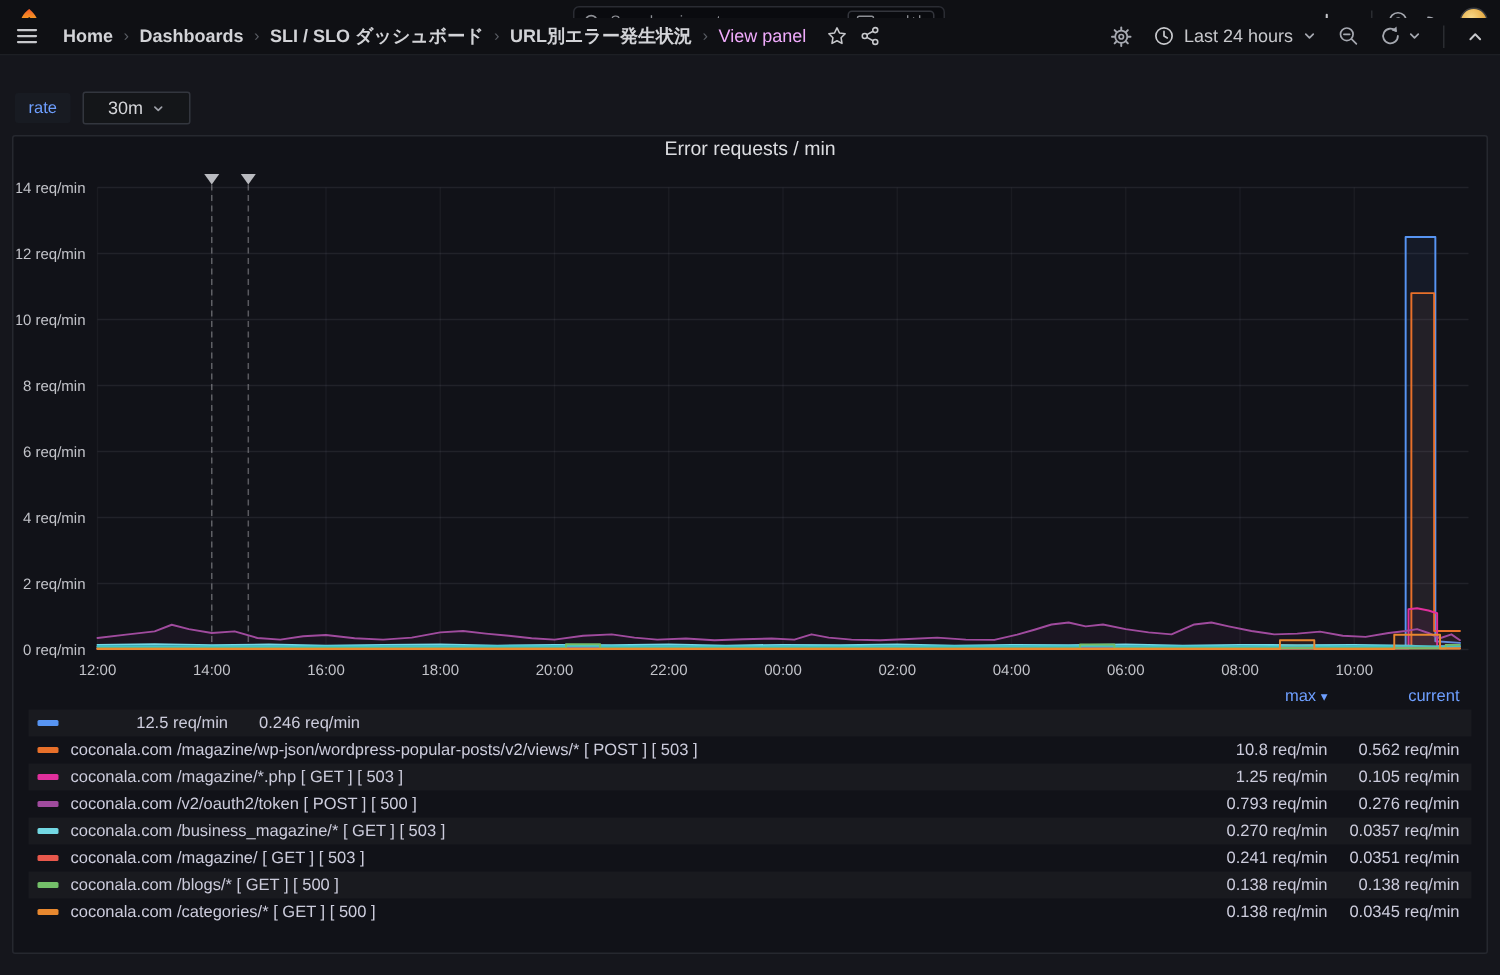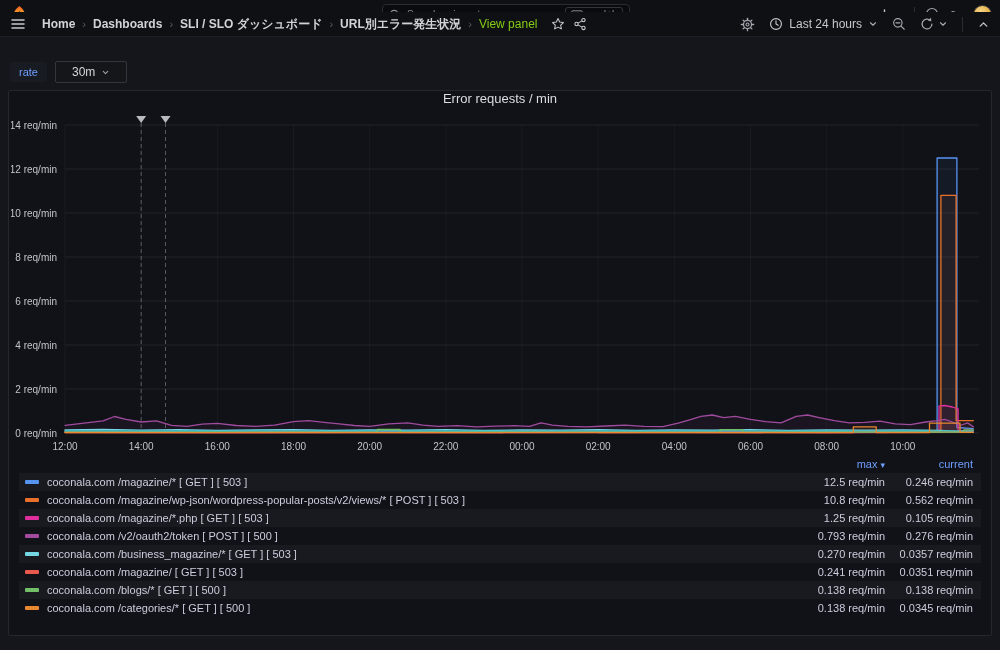--- a/index.html
+++ b/index.html
@@ -18,21 +18,21 @@
   .icon-btn { display:flex; align-items:center; justify-content:center; color:#A5A8B0; cursor:pointer; }
   .vdiv { width:1px; height:15px; background:#2A2C31; }
   .avatar { width:19px; height:19px; border-radius:50%;
             background:radial-gradient(circle at 40% 35%, #F6D98C 0%, #E8B04B 55%, #B97E2E 100%);
             border:1px solid #3A3C41; }
 
   .breadcrumb-bar { position:absolute; left:0; top:12px; width:1000px; height:25px; background:#0F1014;
                     border-bottom:1px solid #1D1F24; display:flex; align-items:center; padding:0 10px; gap:8px; }
   .crumbs { display:flex; align-items:center; gap:7px; margin-left:8px; }
   .crumb { color:#D2D3D7; font-weight:700; font-size:12px; white-space:nowrap; cursor:pointer; }
-  .crumb.current { color:#84cc16; font-weight:400; cursor:default; }
+  .crumb.current { color:#f0abfc; font-weight:400; cursor:default; }
   .sep { color:#5A5D64; font-size:11px; }
   .bc-right { margin-left:auto; display:flex; align-items:center; gap:14px; }
   .time-picker { display:flex; align-items:center; gap:6px; color:#C7C8CC; font-size:12px; font-weight:500; cursor:pointer; }
 
   .querybar { position:absolute; left:0; top:55px; width:1000px; height:34px; display:flex; align-items:center; padding:0 10px; gap:8px; }
   .chip-rate { background:#181B22; color:#6E9FFF; font-size:11px; font-weight:500; padding:4px 9px; border-radius:2px; cursor:pointer; }
   .btn-interval { background:#141619; border:1px solid #33363E; color:#D5D6DA; font-size:12px;
                   padding:3px 16px; border-radius:2px; display:flex; align-items:center; gap:6px; cursor:pointer; }
 
   .panel { position:absolute; left:8px; top:90px; width:984px; height:546px; background:#111218;
@@ -298,21 +298,20 @@
     <div class="legend-head">
       <span class="lh-max">
         <span>max</span>
         <span style="font-size:9px;">▾</span>
       </span>
       <span class="lh-current">current</span>
     </div>
     <div class="legend-rows" id="legend-rows">
         <div class="legend-row">
           <span class="swatch" style="background: rgb(87, 148, 242);"></span>
-          <span class="lg-label">coconala.com /magazine/* [ GET ] [ 503 ]</span>
           <span class="lg-val">12.5 req/min</span>
           <span class="lg-val cur">0.246 req/min</span>
         </div>
         <div class="legend-row">
           <span class="swatch" style="background: rgb(232, 112, 42);"></span>
           <span class="lg-label">coconala.com /magazine/wp-json/wordpress-popular-posts/v2/views/* [ POST ] [ 503 ]</span>
           <span class="lg-val">10.8 req/min</span>
           <span class="lg-val cur">0.562 req/min</span>
         </div>
         <div class="legend-row">

